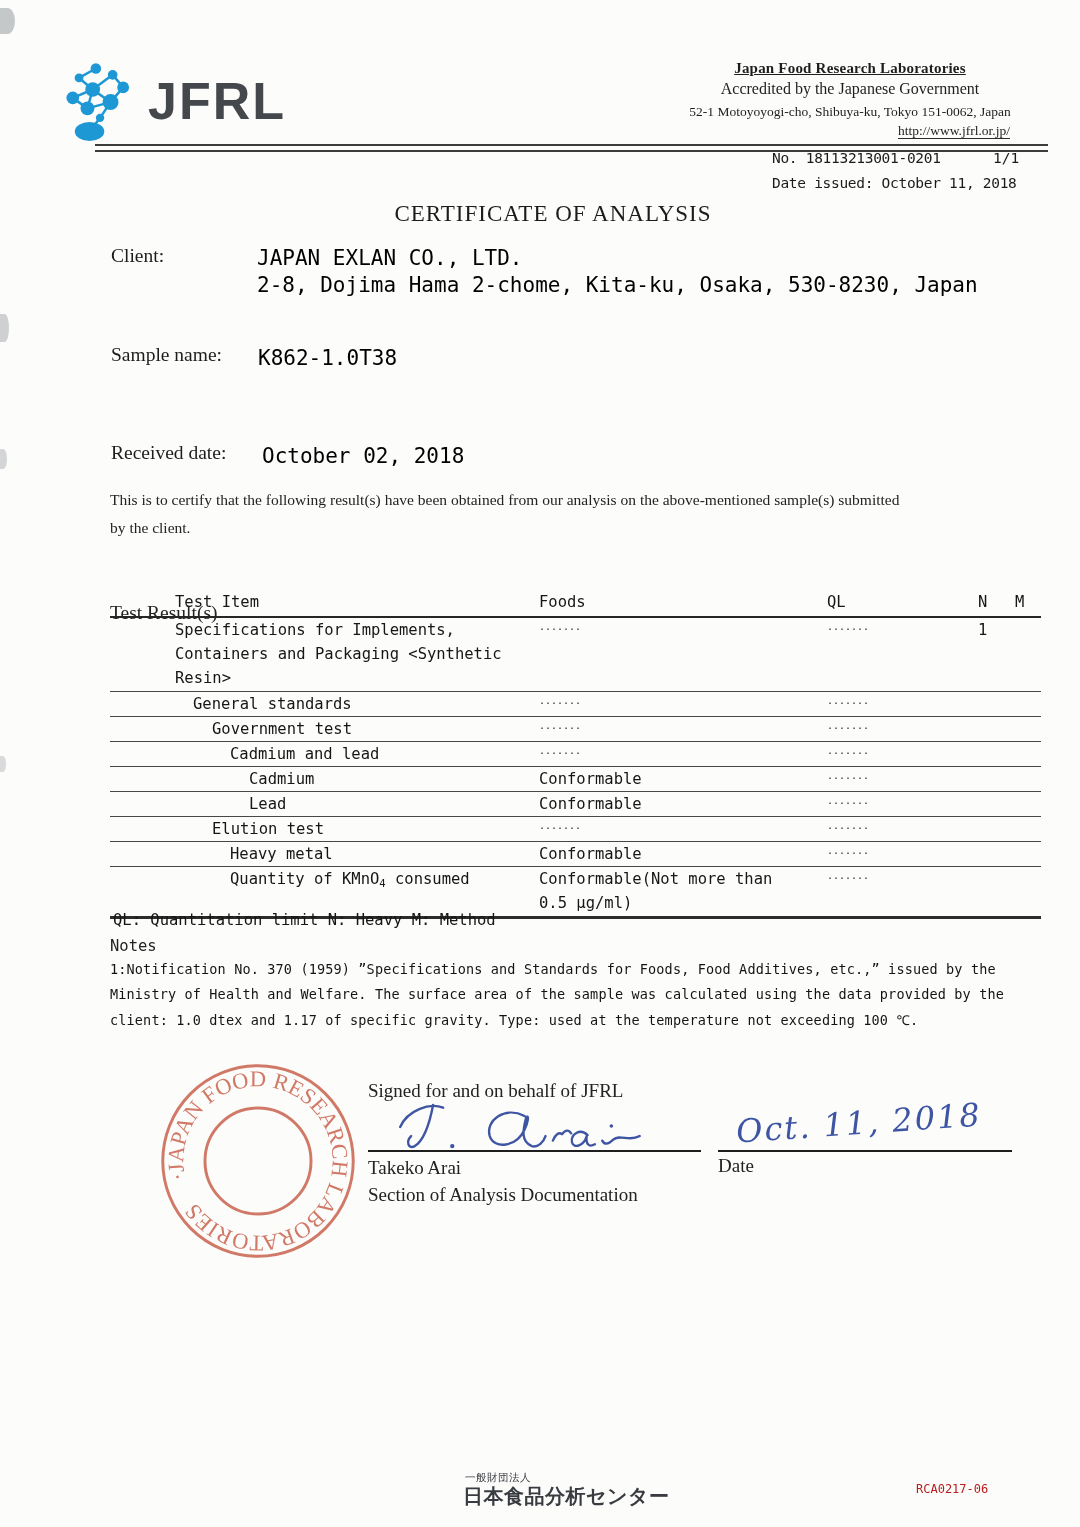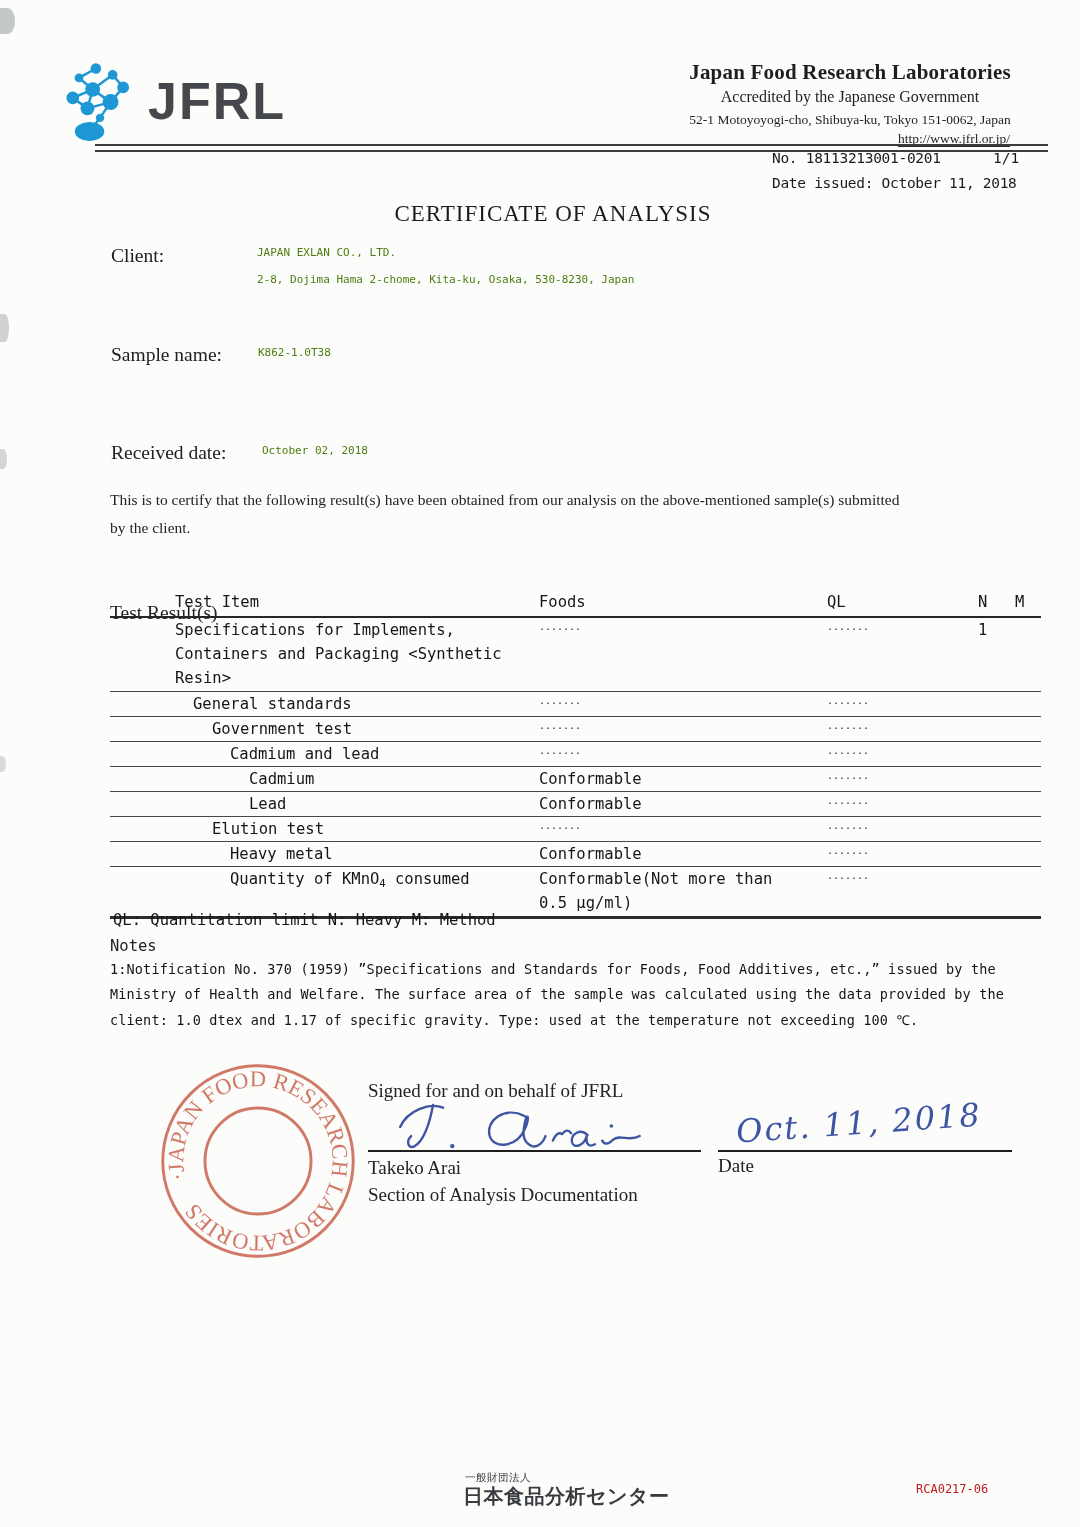--- a/index.html
+++ b/index.html
@@ -12,36 +12,36 @@
   .mono{font-family:"DejaVu Sans Mono", monospace;}
   .serif{font-family:"Liberation Serif", serif;}
   .sans{font-family:"Liberation Sans", sans-serif;}
 
   
   #logo-box{left:58px; top:55px; width:320px; height:90px; display:flex; align-items:center;}
   #logo-icon{width:82px; height:84px;}
   #logo-text{font-family:"Liberation Sans", sans-serif; font-weight:bold; font-size:52px;
     color:#44474b; letter-spacing:2px; margin-left:8px; margin-top:2px;}
   #letterhead{left:640px; top:60px; width:420px; text-align:center; color:#1e1e1e;}
-  #org-name{font-size:21px; font-weight:bold; letter-spacing:0.2px;}
+  #org-name{font-size:15px; font-weight:bold; letter-spacing:0.2px;text-decoration:underline;}
   #accreditation{font-size:16px; margin-top:3px;}
   #lh-address{font-size:13.5px; margin-top:6px;}
   #lh-url{font-size:13.5px; margin-top:3px; text-align:right; padding-right:50px;}
   #lh-url span{border-bottom:1.5px solid #2a2a2a; padding-bottom:0px;}
   #double-rule{left:95px; top:144px; width:953px; height:4px;
     border-top:2px solid #3c3c3c; border-bottom:2px solid #3c3c3c;}
   #doc-no-row{left:772px; top:150px; font-size:14.5px; letter-spacing:-0.3px; color:#1b1b1b;}
   #page-indicator{left:993px; top:150px; font-size:14.5px; color:#1b1b1b;}
   #date-issued-row{left:772px; top:175px; font-size:14.5px; letter-spacing:-0.3px; color:#1b1b1b;}
 
   
   #doc-title{left:0; top:201px; width:1106px; text-align:center; font-size:23px;
     letter-spacing:1px; color:#1c1c1c;}
   .fld-label{font-size:19.5px; color:#1d1d1d;}
-  .fld-value{font-size:11px; color:#4d7c0f;}
+  .fld-value{font-size:21px; color:#000000;}
   #client-label{left:111px; top:245px;}
   #client-name{left:257px; top:246px;}
   #client-address{left:257px; top:273px;}
   #sample-label{left:111px; top:344px;}
   #sample-value{left:258px; top:346px;}
   #received-label{left:111px; top:442px;}
   #received-value{left:262px; top:444px;}
   #certify-1{left:110px; top:491px; font-size:15.5px; white-space:nowrap;}
   #certify-2{left:110px; top:519px; font-size:15.5px;}
 

